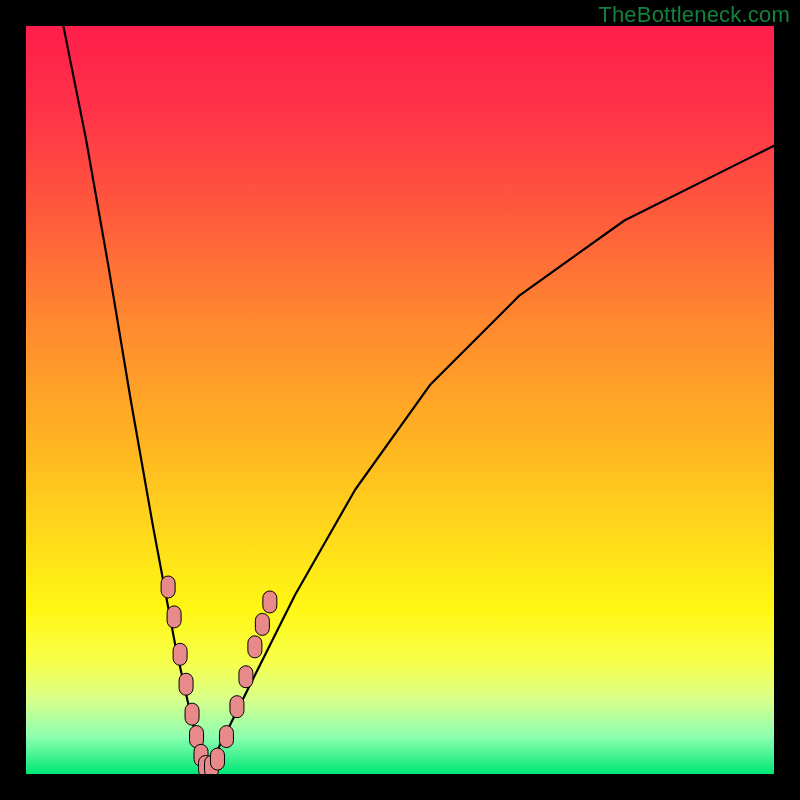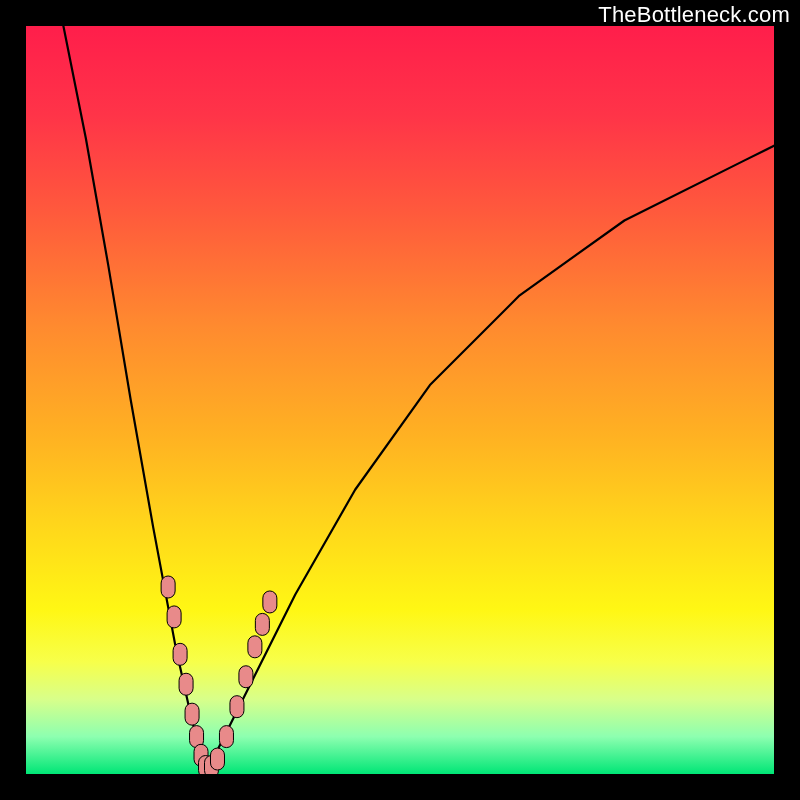--- a/index.html
+++ b/index.html
@@ -35,21 +35,21 @@
   .svg-layer {
     position: absolute;
     top: 0; left: 0;
     width: 100%;
     height: 100%;
   }
   .watermark {
     position: absolute;
     top: 2px;
     right: 10px;
-    color: #ffffff;
+    color: #15803d;
     font-size: 22px;
     font-weight: 500;
     letter-spacing: 0.2px;
   }
 </style>
 </head>
 <body>
 
 <div class="frame">
   <div class="plot-area">

